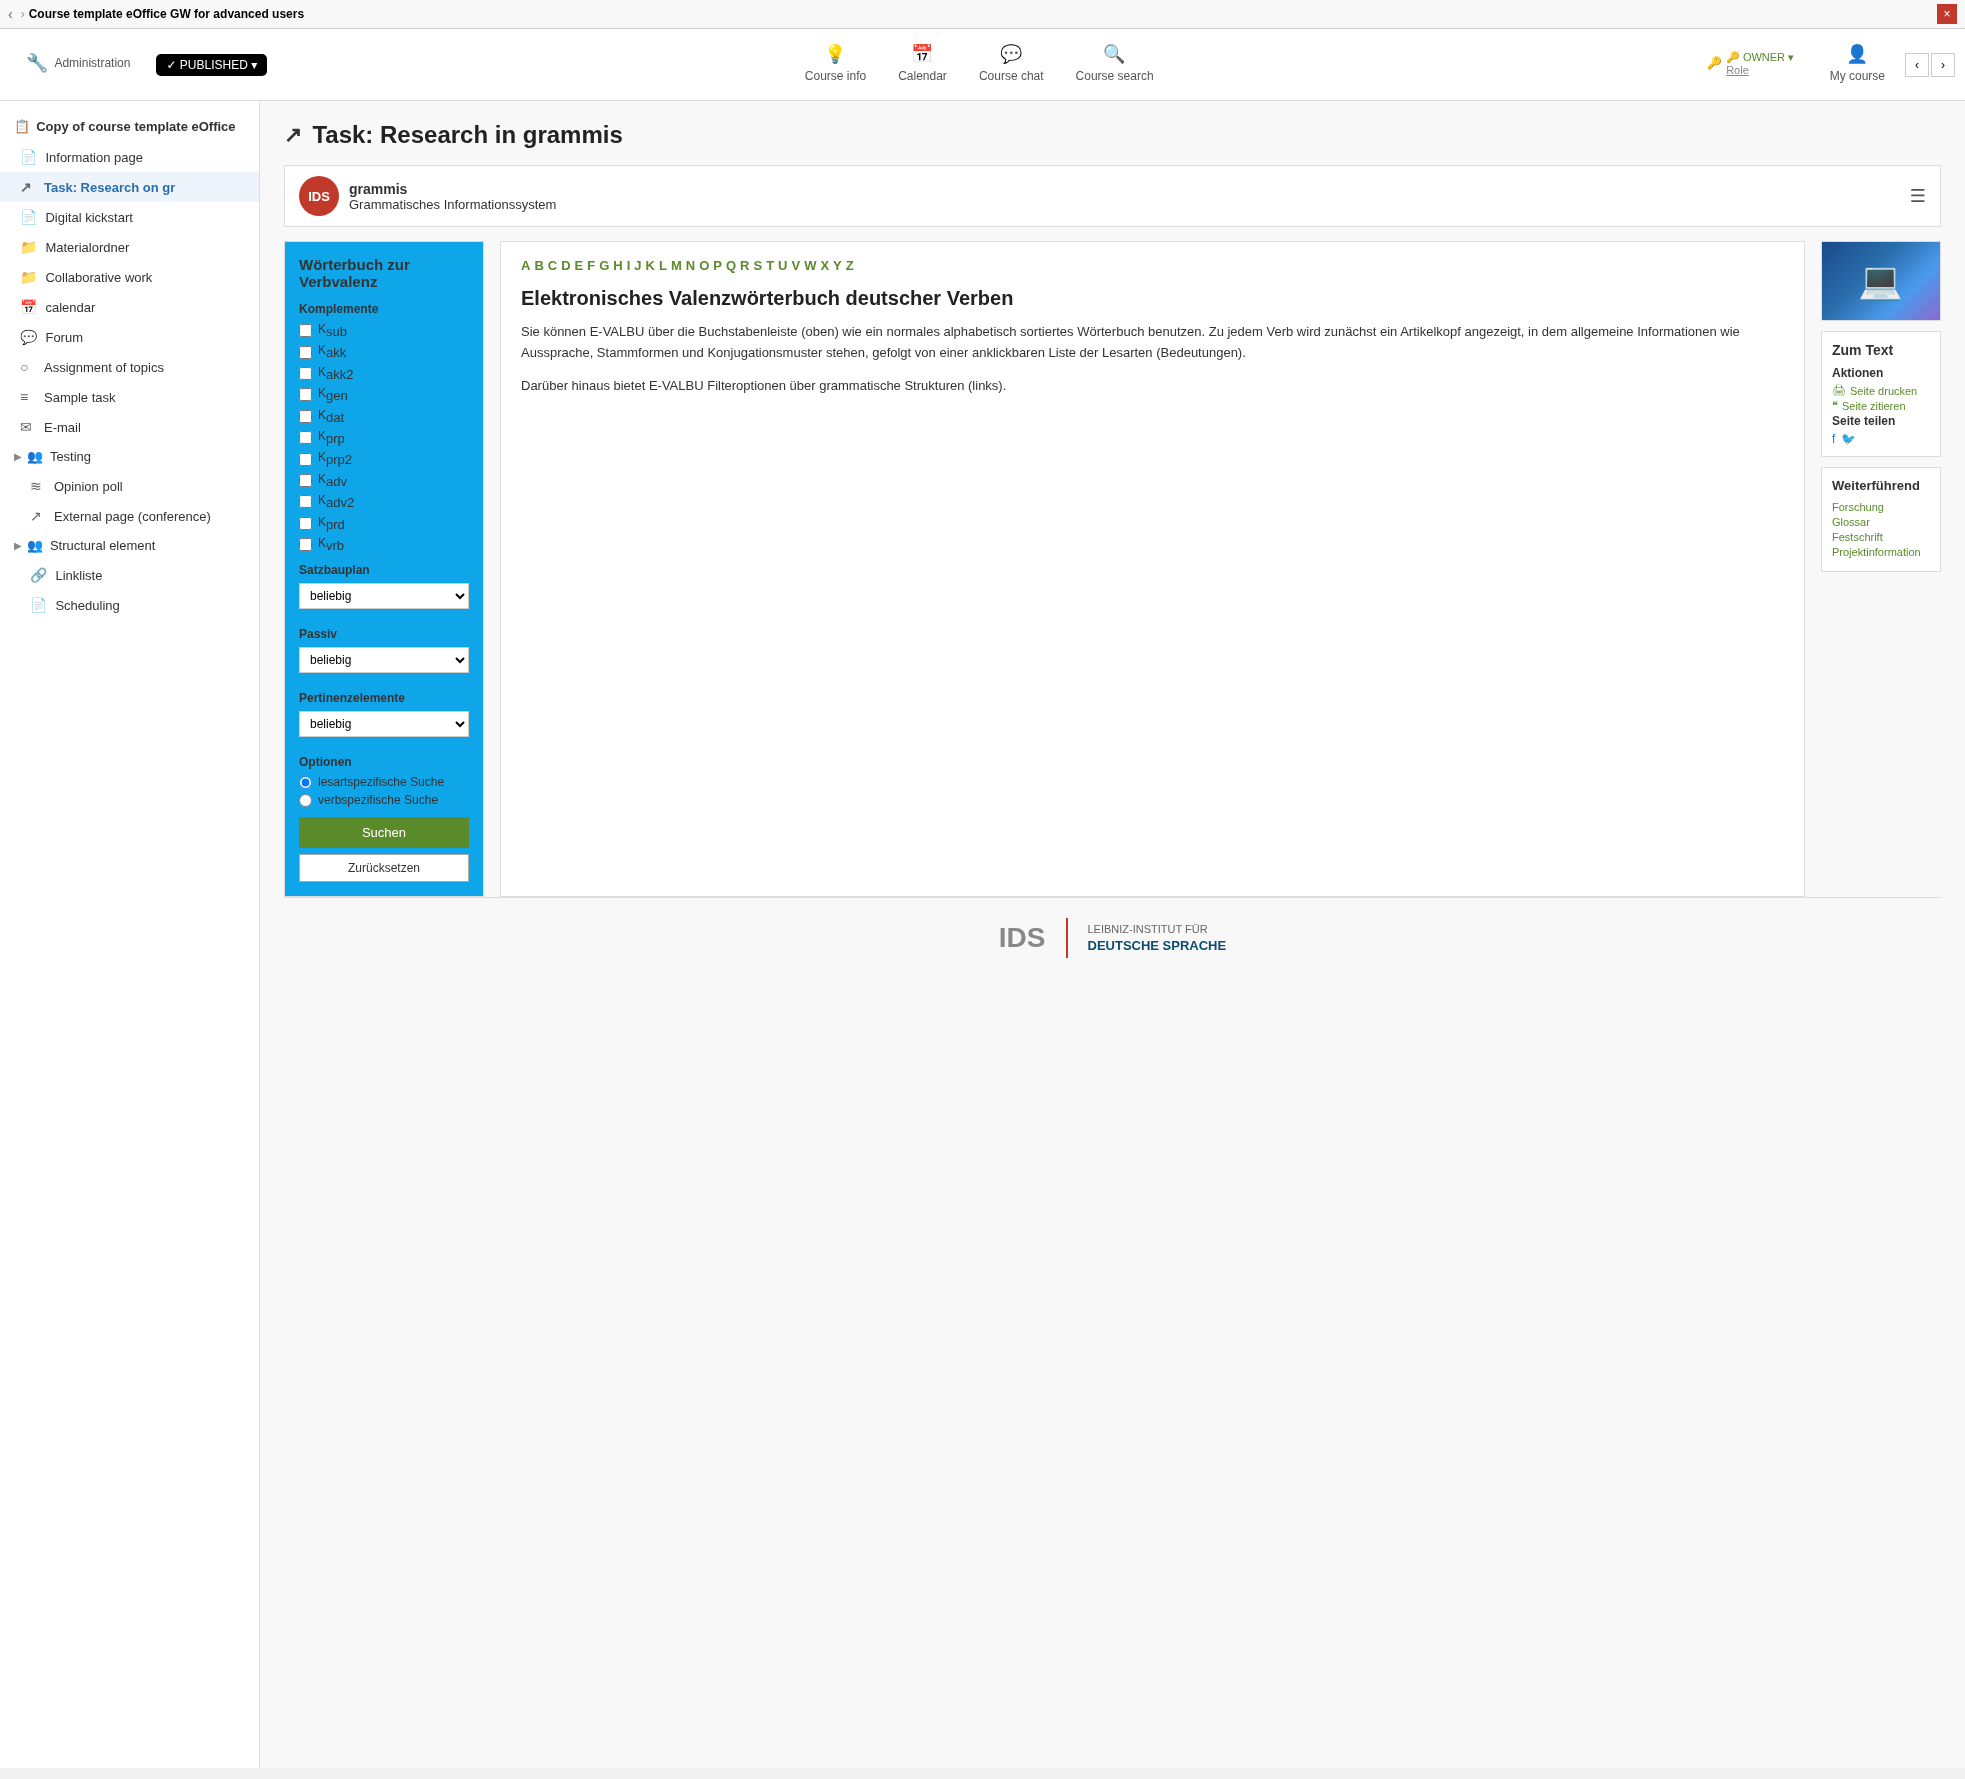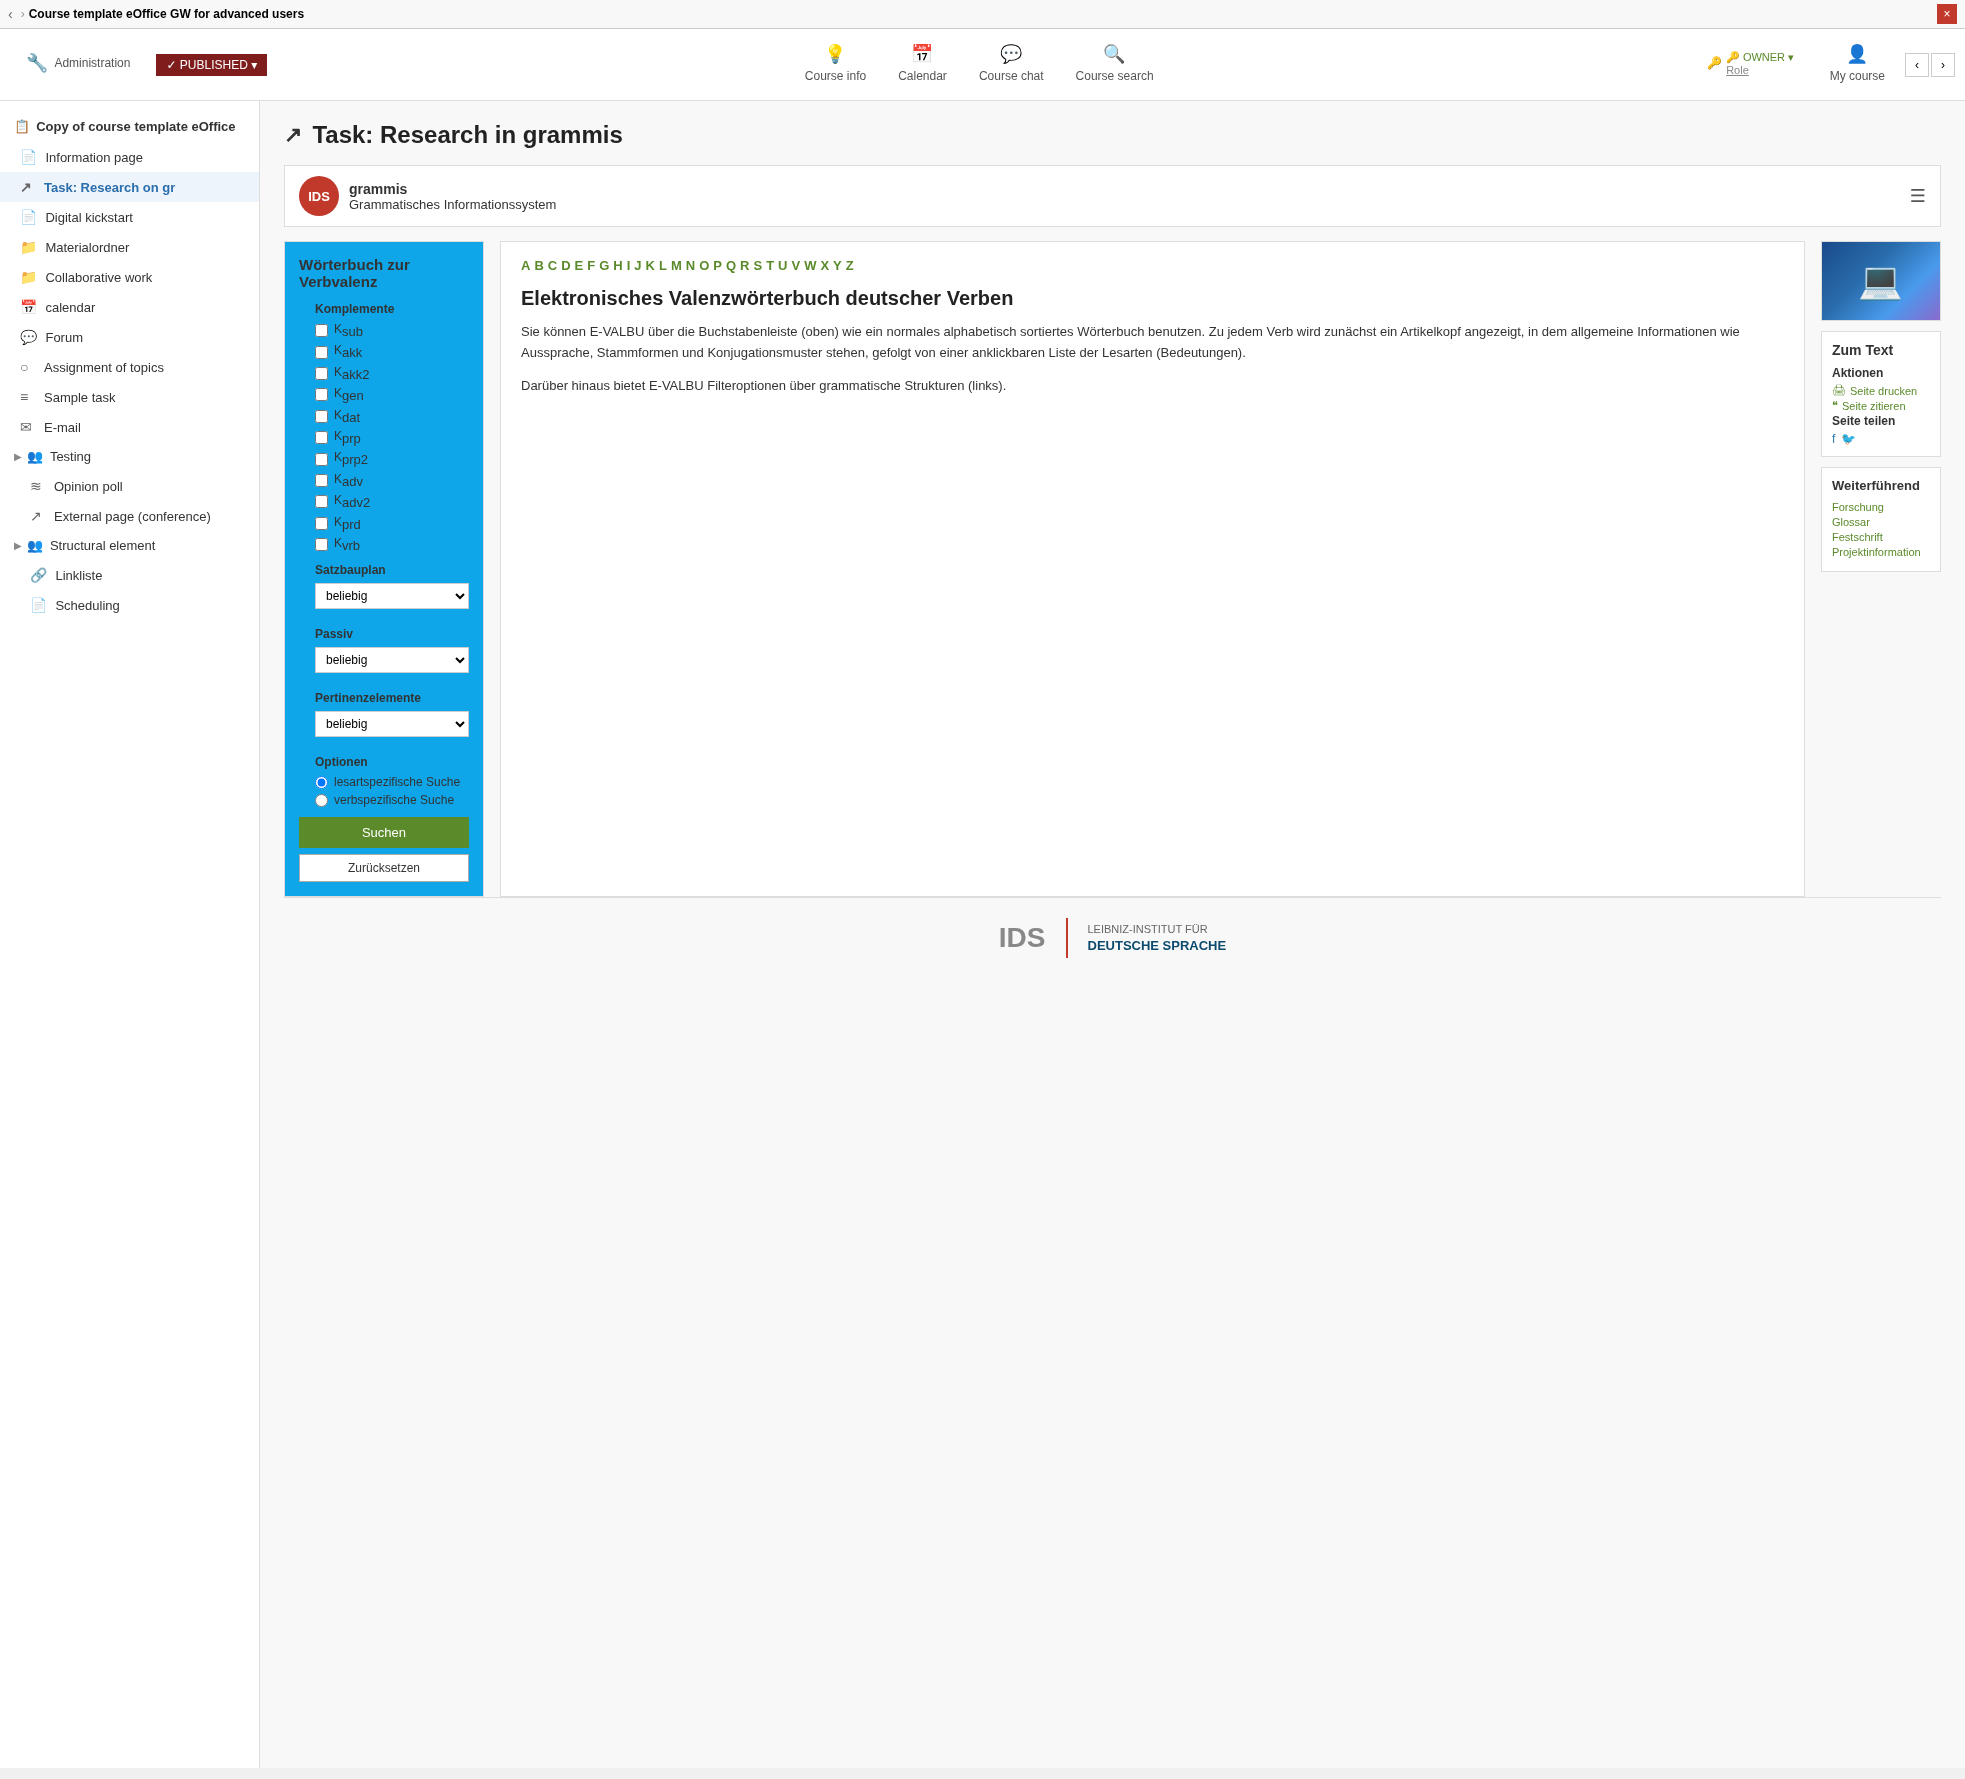--- a/index.html
+++ b/index.html
@@ -38,24 +38,24 @@
       height: 72px;
       cursor: pointer;
       font-size: 12px;
       color: #555;
       gap: 4px;
       text-decoration: none;
       border-bottom: 3px solid transparent;
     }
     .nav-admin { flex-direction: row; gap: 6px; align-items: center; }
     .status-btn {
-      background: #7f1d1d;
+      background: #000000;
       color: white;
       border: none;
-      border-radius: 0;
+      border-radius: 5px;
       padding: 4px 10px;
       font-size: 12px;
       cursor: pointer;
       display: flex;
       align-items: center;
       gap: 4px;
     }
     .nav-right { margin-left: auto; display: flex; align-items: center; gap: 4px; }
     .nav-arrows { display: flex; gap: 2px; }
     .nav-arrow-btn { background: white; border: 1px solid #ccc; width: 24px; height: 24px; cursor: pointer; display: flex; align-items: center; justify-content: center; font-size: 12px; }
@@ -142,21 +142,21 @@
 
     
     .worterbuch-panel {
       width: 200px;
       min-width: 200px;
       background: #0ea5e9;
       border: 1px solid #ddd;
       padding: 14px;
     }
     .wb-title { font-size: 15px; font-weight: bold; color: #333; margin-bottom: 12px; }
-    .wb-section { margin-bottom: 10px; margin-left: 16px; }
+    .wb-section { margin-bottom: 10px; }
     .wb-section-title { font-weight: bold; font-size: 12px; color: #333; margin-bottom: 6px; }
     .wb-checkbox-item { display: flex; align-items: center; gap: 6px; margin-bottom: 4px; font-size: 12px; }
     .wb-checkbox-item input[type="checkbox"] { cursor: pointer; }
     .wb-select { width: 100%; padding: 4px 6px; border: 1px solid #ccc; font-size: 12px; margin-bottom: 8px; background: white; cursor: pointer; }
     .wb-radio-group { margin-bottom: 8px; }
     .wb-radio-item { display: flex; align-items: center; gap: 6px; margin-bottom: 4px; font-size: 12px; }
     .wb-radio-item input[type="radio"] { cursor: pointer; }
     .wb-btn-suchen {
       background: #5a8a2a; color: white; border: none;
       padding: 8px 18px; cursor: pointer; font-size: 13px;

